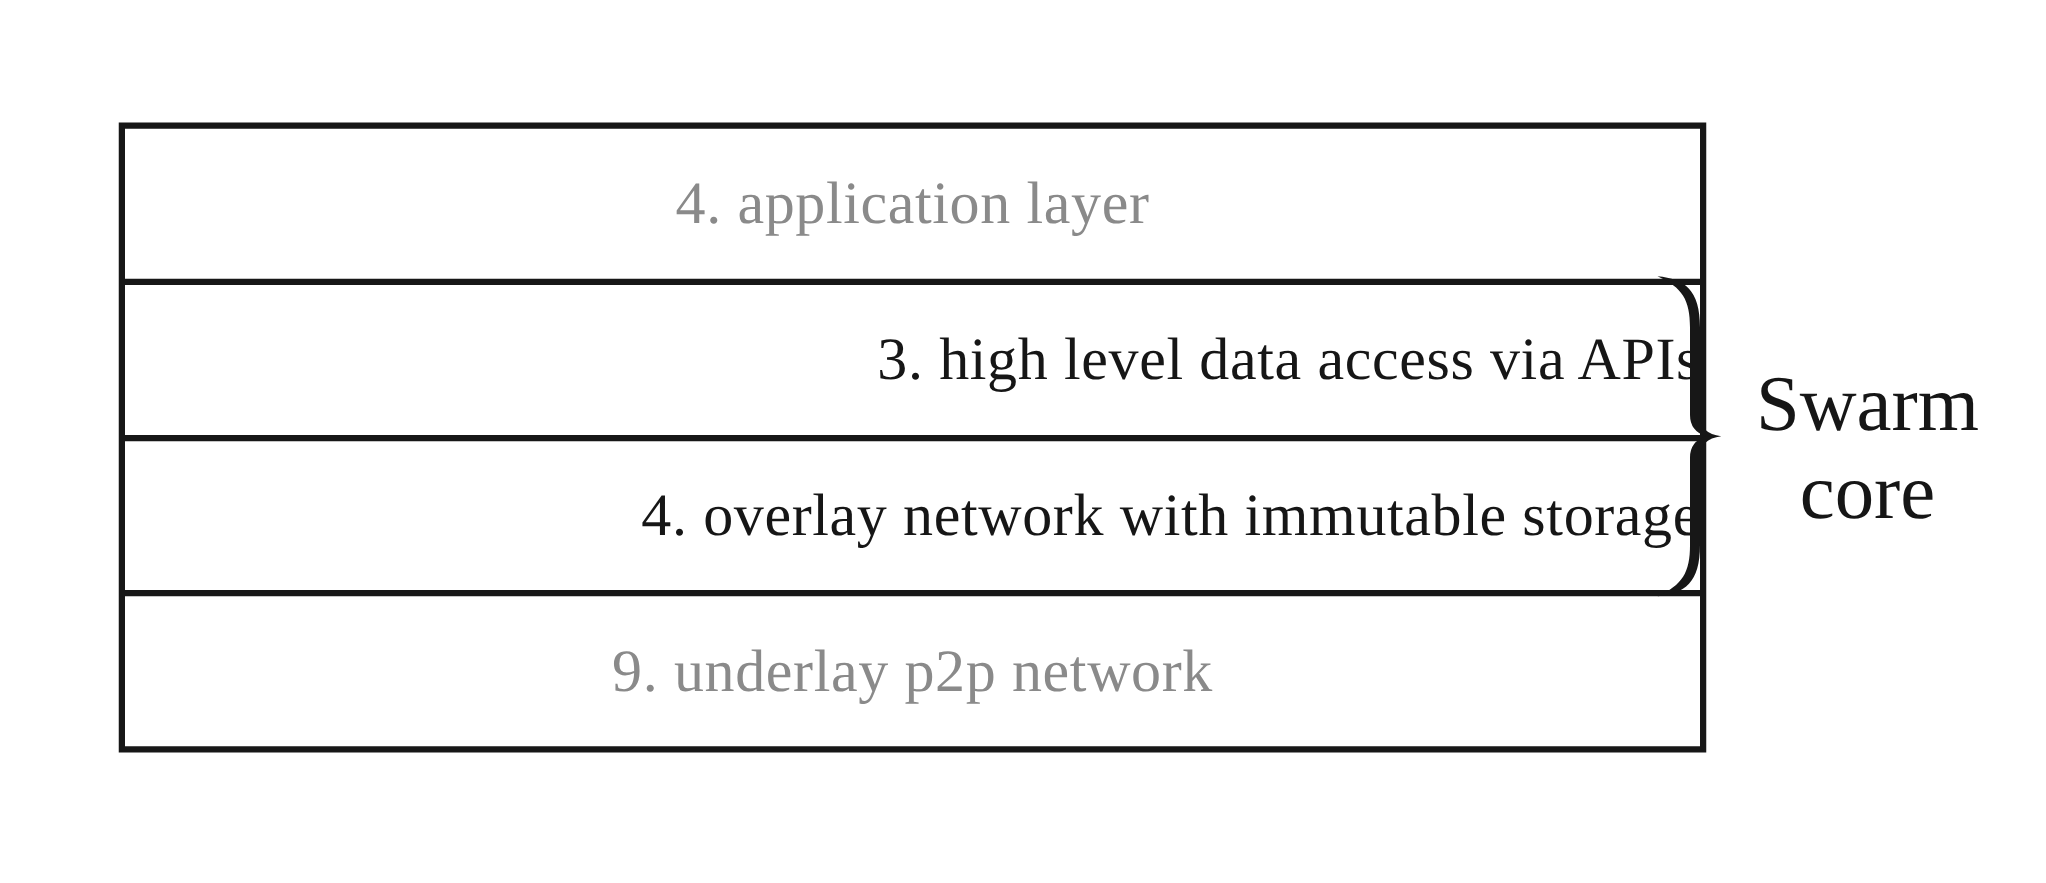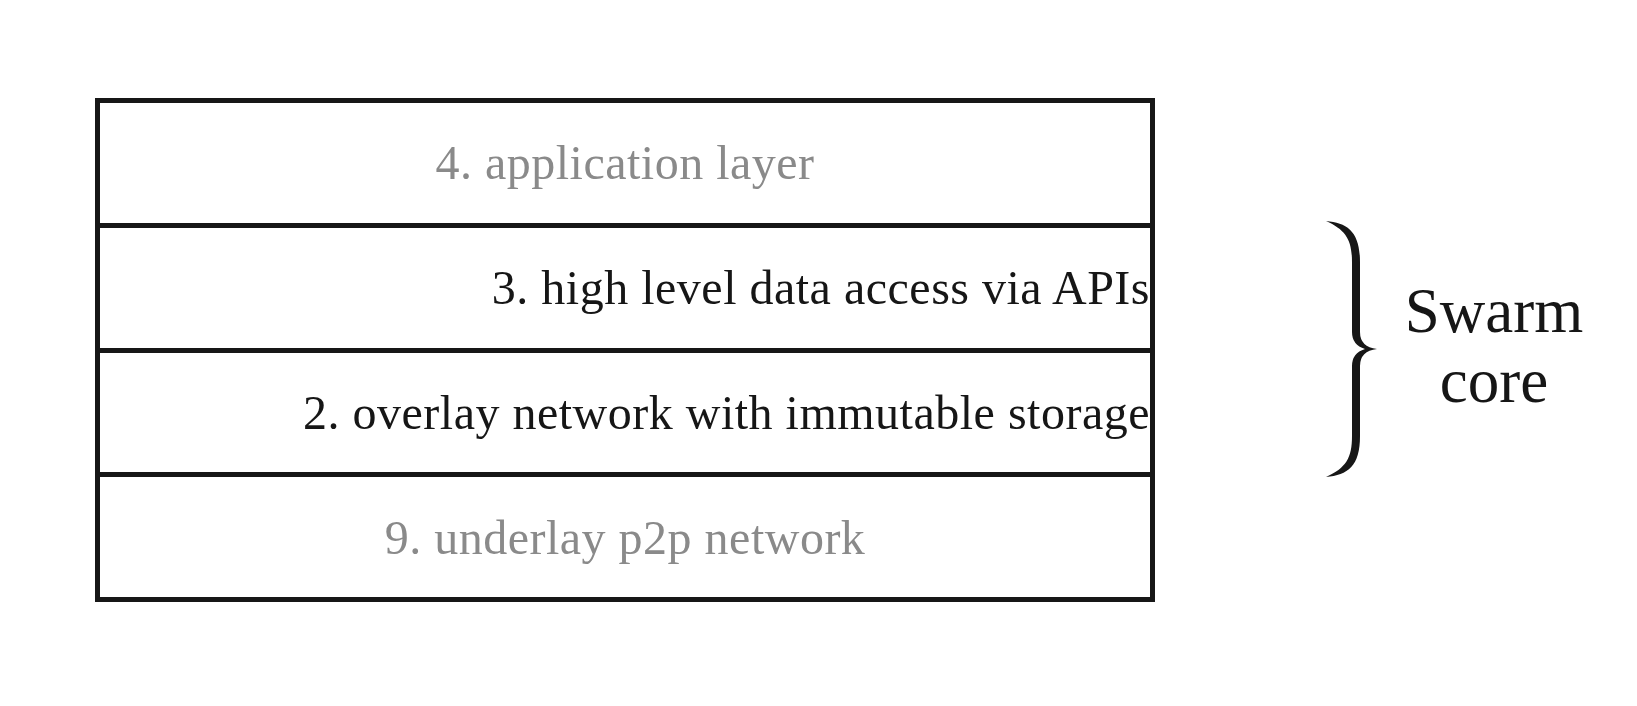--- a/index.html
+++ b/index.html
@@ -11,21 +11,21 @@
     height: 706px;
     position: relative;
     background: #ffffff;
     font-family: "Liberation Serif", "DejaVu Serif", serif;
     overflow: hidden;
   }
   .stack-box {
     position: absolute;
     left: 95px;
     top: 98px;
-    width: 1060px;
+    width: 1270px;
     height: 504px;
     box-sizing: border-box;
     border: 5px solid #171717;
     display: flex;
     flex-direction: column;
     background: #ffffff;
   }
   .layer-row {
     flex: 1;
     display: flex;
@@ -49,41 +49,41 @@
     height: 258px;
   }
   .brace svg {
     display: block;
     width: 100%;
     height: 100%;
   }
   .brace-label {
     position: absolute;
     left: 1378px;
-    top: 276px;
+    top: 288px;
     width: 232px;
     text-align: center;
     font-size: 63px;
     line-height: 70px;
     color: #161616;
     white-space: pre-line;
   }
 </style>
 </head>
 <body>
 
 <div class="stack-box">
   <div class="layer-row layer-muted">
     <span>4. application layer</span>
   </div>
   <div class="layer-row layer-strong">
     <span>3. high level data access via APIs</span>
   </div>
   <div class="layer-row layer-strong">
-    <span>2. overlay network with immutable storage</span>
+    <span>4. overlay network with immutable storage</span>
   </div>
   <div class="layer-row layer-muted">
     <span>9. underlay p2p network</span>
   </div>
 </div>
 
 <div class="brace">
   <svg viewBox="0 0 60 258" xmlns="http://www.w3.org/2000/svg" aria-hidden="true">
     <path d="M 6 1
              C 28 3, 40 12, 40 42

